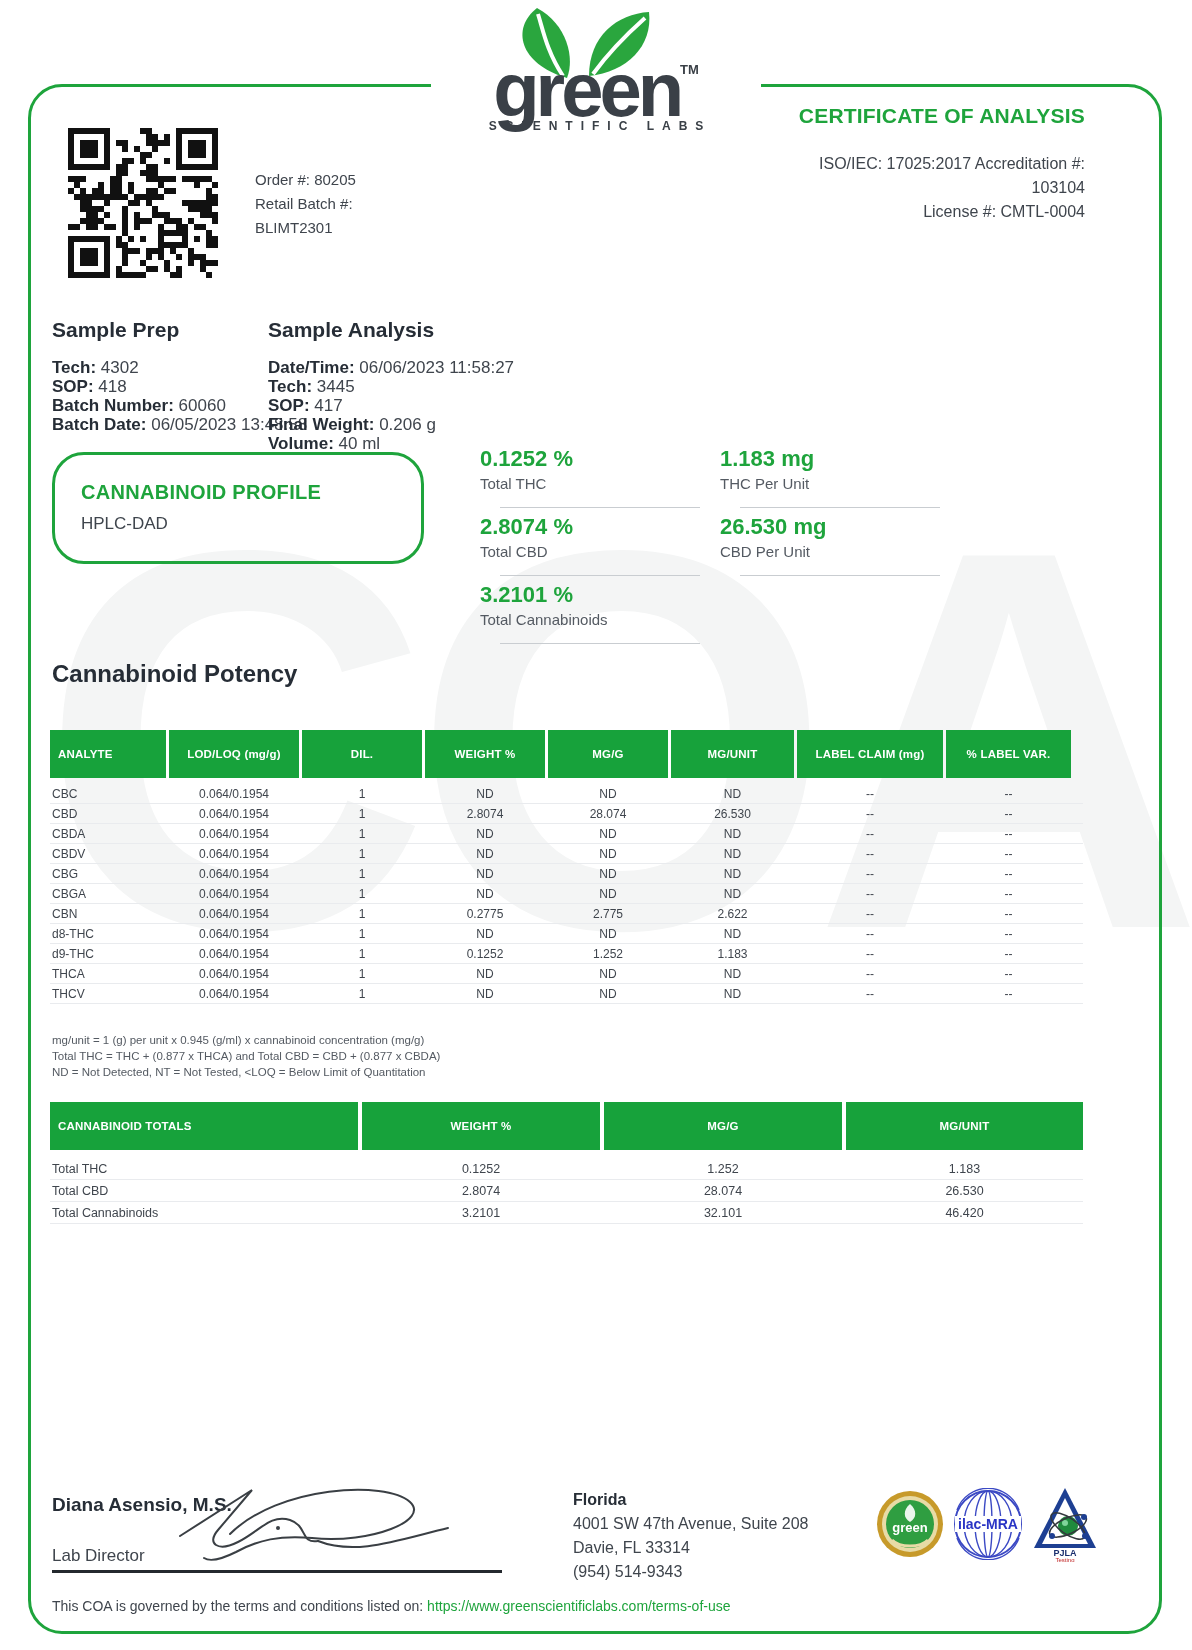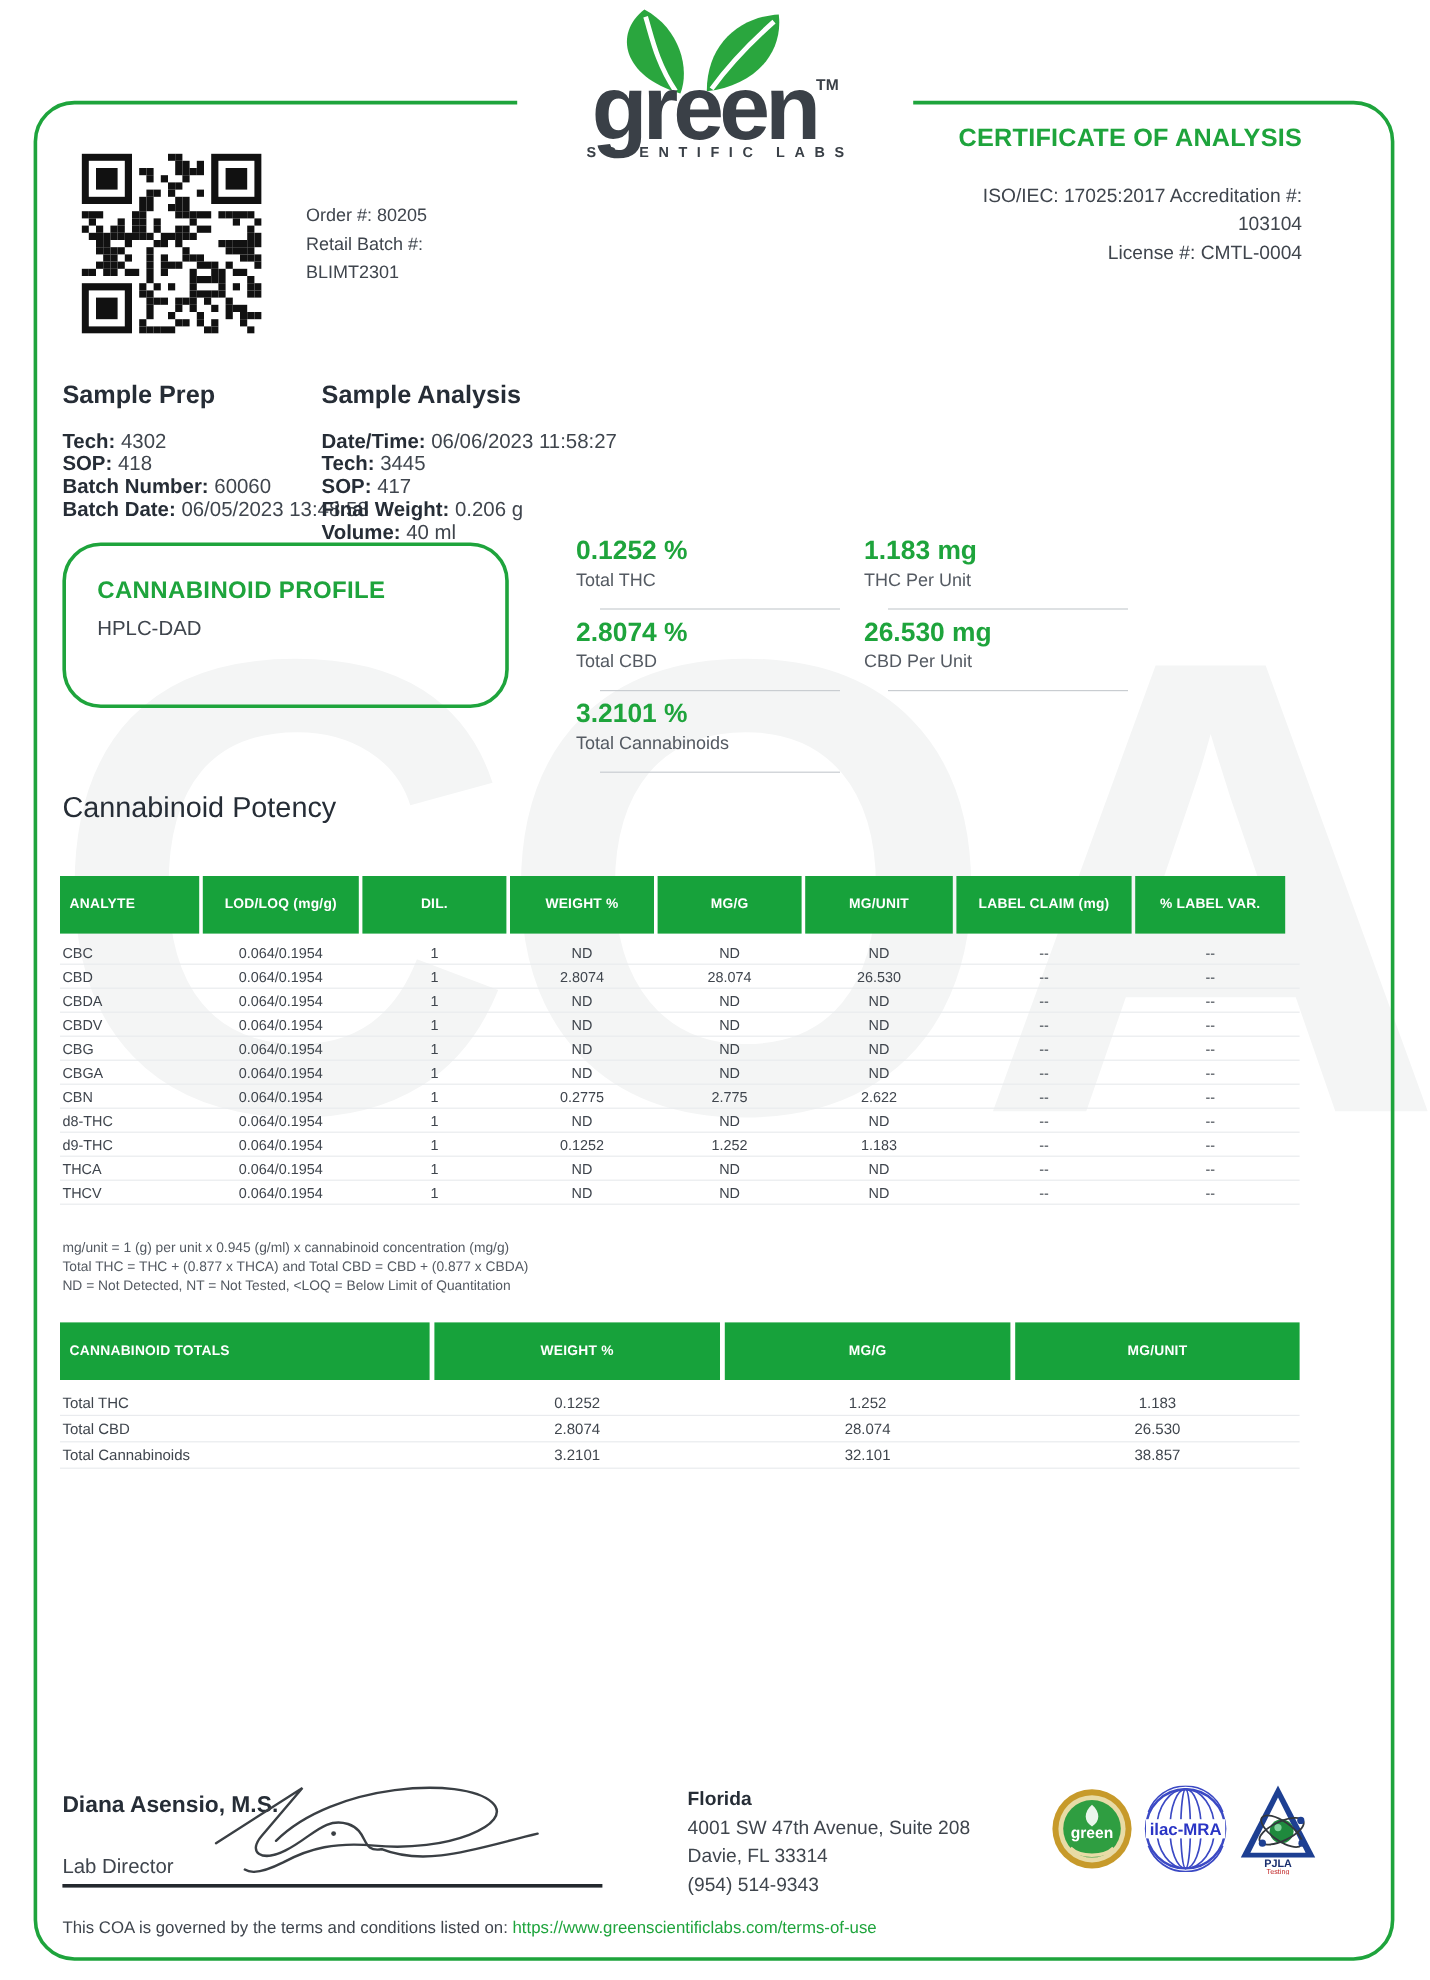--- a/index.html
+++ b/index.html
@@ -35,35 +35,35 @@
   .order-block{position:absolute;left:255px;top:168px;font-size:15px;line-height:24px;color:var(--body);}
 
   
   .section-title{font-size:21px;font-weight:800;color:var(--ink);}
   .sample-prep{position:absolute;left:52px;top:318px;}
   .sample-analysis{position:absolute;left:268px;top:318px;}
   .fields{margin-top:16px;font-size:17px;line-height:19px;color:var(--body);}
   .fields b{color:var(--ink);}
 
   
-  .profile-box{position:absolute;left:52px;top:452px;width:372px;height:138px;border:3px solid var(--green);
+  .profile-box{position:absolute;left:52px;top:452px;width:372px;height:112px;border:3px solid var(--green);
         border-radius:32px;padding:26px 0 0 26px;background:transparent;}
   .profile-title{color:var(--green);font-size:20px;font-weight:800;letter-spacing:.3px;}
   .profile-method{color:var(--body);font-size:17px;margin-top:10px;}
 
   
   .summary{position:absolute;left:480px;top:440px;width:480px;}
   .sum-row{display:flex;}
   .sum-cell{width:240px;height:68px;position:relative;padding-top:6px;}
   .sum-val{color:var(--green);font-size:22px;font-weight:800;}
   .sum-lab{color:var(--muted);font-size:15px;margin-top:3px;}
   .sum-cell::after{content:"";position:absolute;left:20px;right:20px;bottom:0;border-bottom:1px solid #c9cdd1;}
 
   
-  .potency-title{position:absolute;left:52px;top:660px;font-size:24px;font-weight:400;color:var(--ink);}
+  .potency-title{position:absolute;left:52px;top:660px;font-size:24px;font-weight:700;color:var(--ink);}
   .pt-head{position:absolute;left:50px;top:730px;display:flex;gap:3px;}
   .hcell{background:var(--green-hd);color:#fff;font-size:11.5px;font-weight:700;height:48px;
         display:flex;align-items:center;justify-content:center;text-align:center;letter-spacing:.2px;}
   .hcell.c0{justify-content:flex-start;padding-left:8px;}
   .pt .c0{width:116px}.pt .c1{width:130px}.pt .c2{width:120px}.pt .c3{width:120px}
   .pt .c4{width:120px}.pt .c5{width:123px}.pt .c6{width:146px}.pt .c7{width:125px}
   .pt-body{position:absolute;left:50px;top:778px;width:1033px;padding-top:6px;}
   .trow{display:flex;gap:3px;align-items:center;height:20px;border-bottom:1px solid var(--line);}
   .bcell{font-size:12px;color:var(--body);text-align:center;}
   .trow .c0{text-align:left;padding-left:2px;}
@@ -535,21 +535,21 @@
         <div class="trow">
           <div class="bcell c0">Total CBD</div>
           <div class="bcell c1">2.8074</div>
           <div class="bcell c2">28.074</div>
           <div class="bcell c3">26.530</div>
         </div>
         <div class="trow">
           <div class="bcell c0">Total Cannabinoids</div>
           <div class="bcell c1">3.2101</div>
           <div class="bcell c2">32.101</div>
-          <div class="bcell c3">38.857</div>
+          <div class="bcell c3">46.420</div>
         </div>
       </div>
 
     <div class="director">
       <div class="director-name">Diana Asensio, M.S.</div>
       <div class="director-title">Lab Director</div>
     </div>
 
     <svg class="signature" width="300" height="96" viewBox="0 0 300 96">
       <g fill="none" stroke="#3a3f44" stroke-width="2" stroke-linecap="round">

